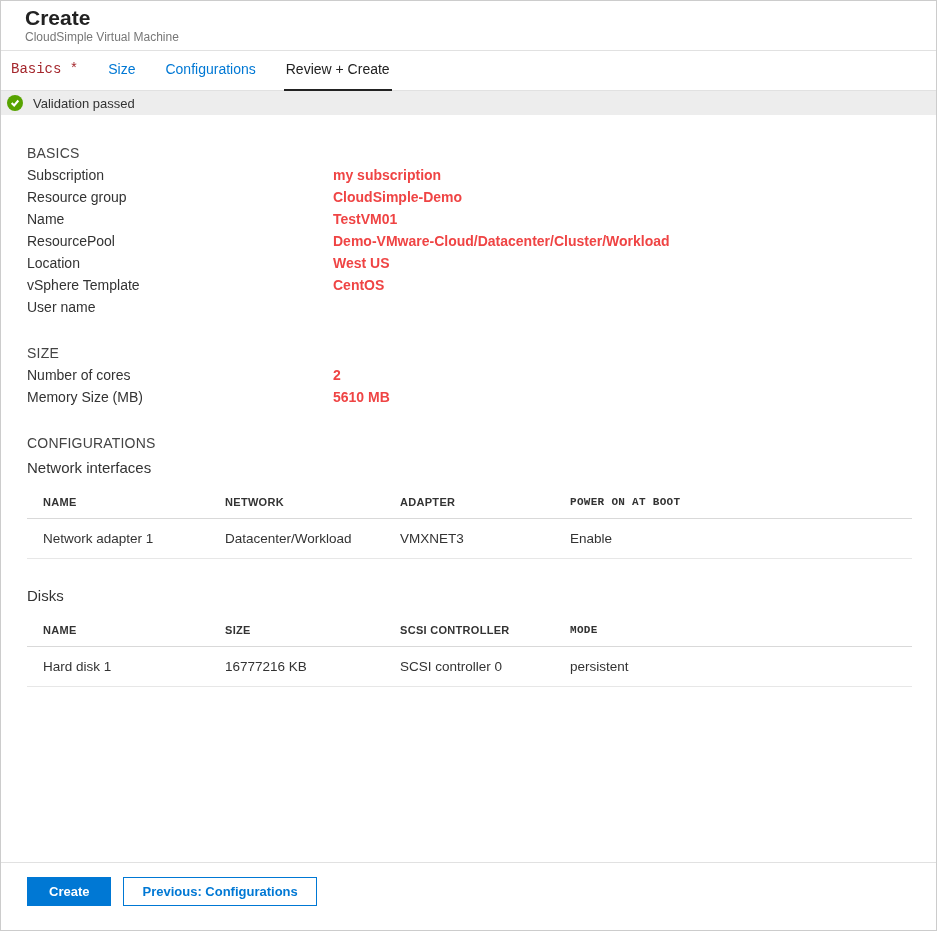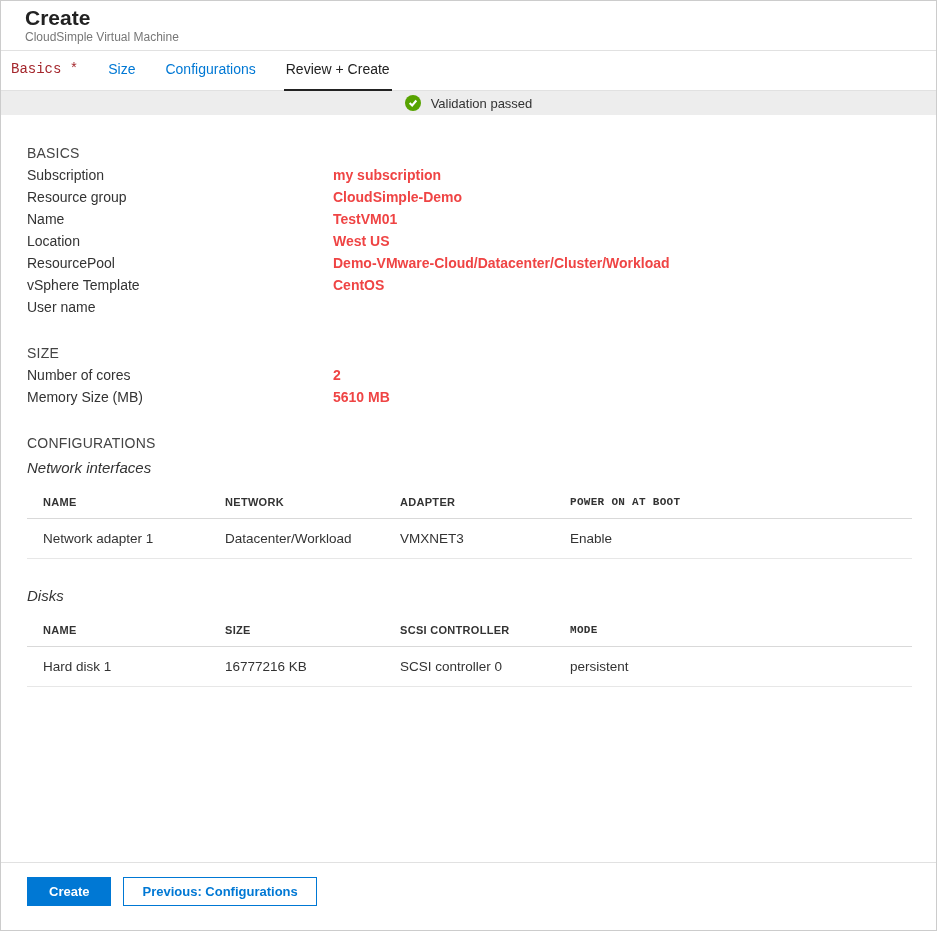--- a/index.html
+++ b/index.html
@@ -68,21 +68,20 @@
 
   
   .validation {
     display: flex;
     align-items: center;
     gap: 10px;
     background: #ededed;
     padding: 4px 6px;
     font-size: 13px;
     color: #333;
-    justify-content: center;
   }
   .validation .check {
     width: 16px;
     height: 16px;
     border-radius: 50%;
     background: #57a300;
     display: flex;
     align-items: center;
     justify-content: center;
   }
@@ -121,21 +120,20 @@
   .kv .v {
     font-size: 14px;
     font-weight: 600;
     color: #ef4444;
   }
 
   .subheading {
     font-size: 15px;
     color: #333;
     margin: 8px 0 6px;
-    font-style: italic;
   }
 
   
   table.grid {
     width: 100%;
     border-collapse: collapse;
     margin-top: 10px;
     font-size: 13.5px;
   }
   table.grid th {
@@ -226,26 +224,26 @@
     </div>
     <div class="kv">
       <div class="k">Resource group</div>
       <div class="v">CloudSimple-Demo</div>
     </div>
     <div class="kv">
       <div class="k">Name</div>
       <div class="v">TestVM01</div>
     </div>
     <div class="kv">
+      <div class="k">ResourcePool</div>
+      <div class="v">Demo-VMware-Cloud/Datacenter/Cluster/Workload</div>
+    </div>
+    <div class="kv">
       <div class="k">Location</div>
       <div class="v">West US</div>
-    </div>
-    <div class="kv">
-      <div class="k">ResourcePool</div>
-      <div class="v">Demo-VMware-Cloud/Datacenter/Cluster/Workload</div>
     </div>
     <div class="kv">
       <div class="k">vSphere Template</div>
       <div class="v">CentOS</div>
     </div>
     <div class="kv">
       <div class="k">User name</div>
       <div class="v"></div>
     </div>
 

